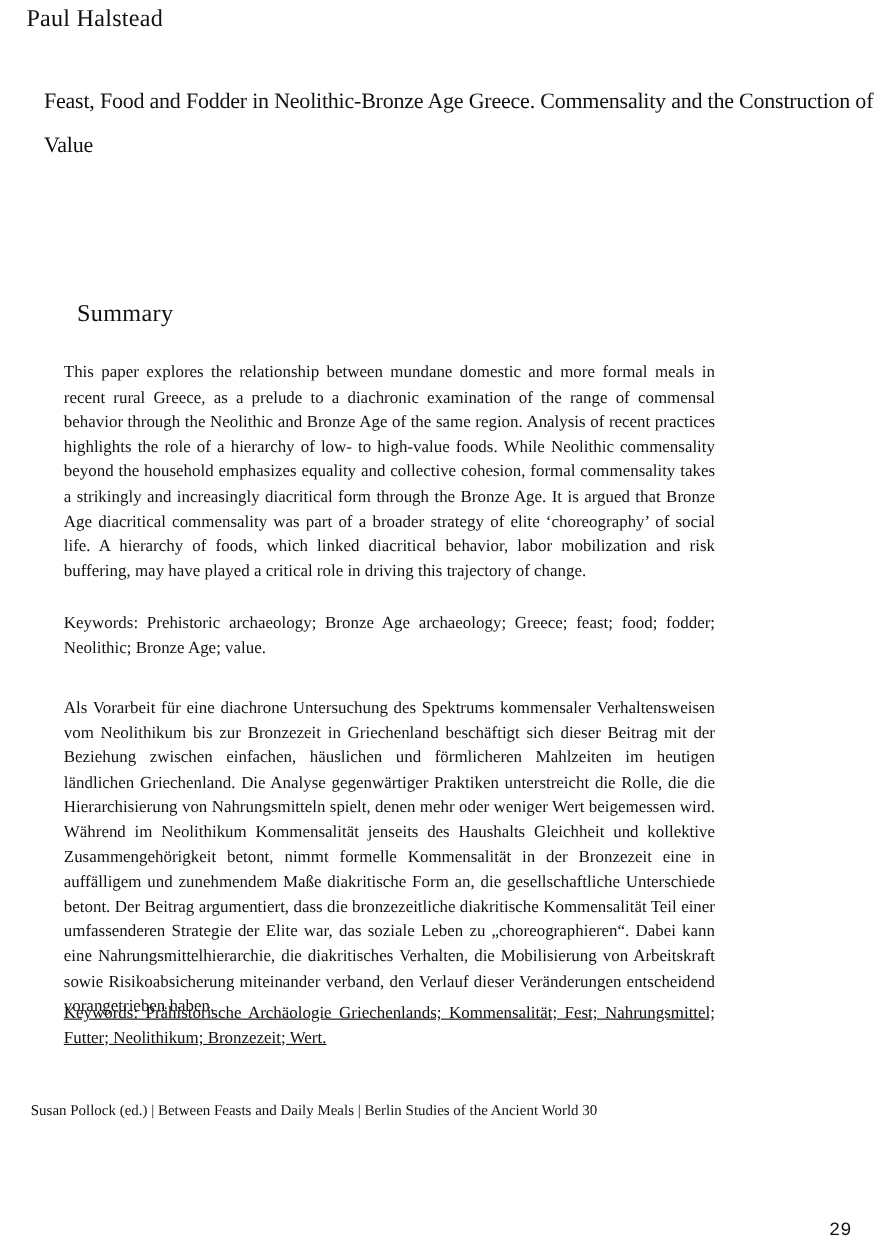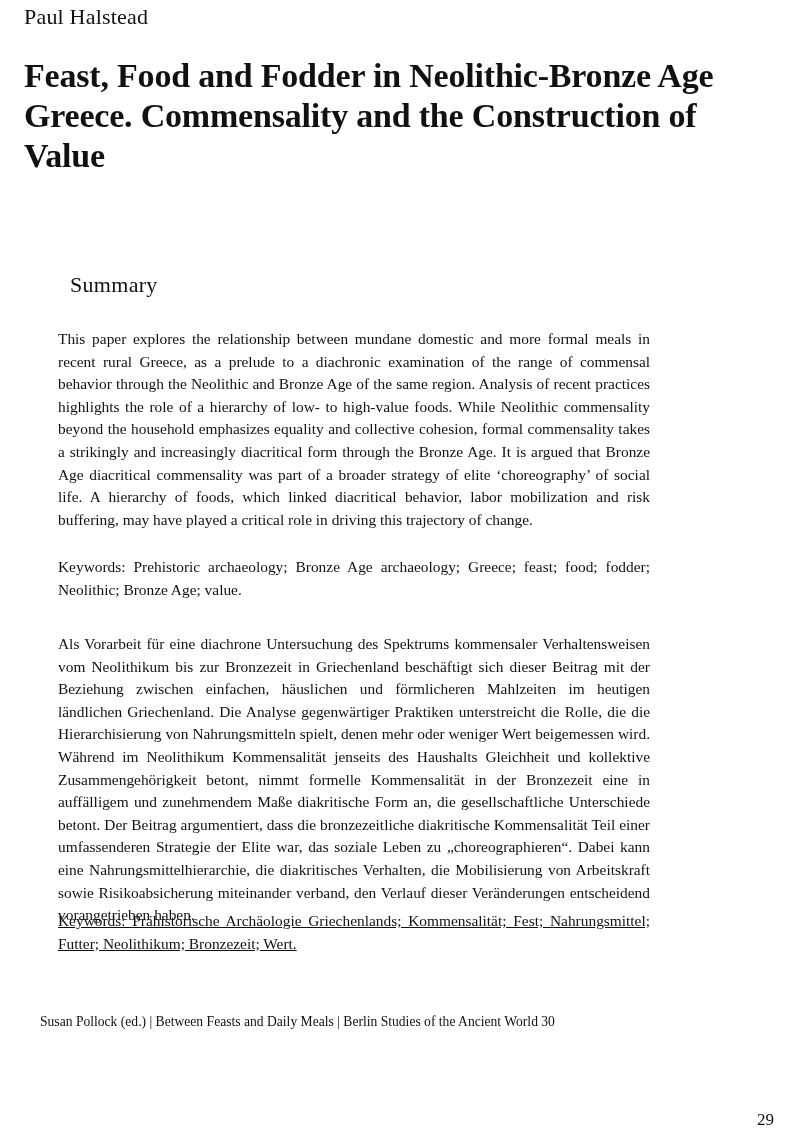--- a/index.html
+++ b/index.html
@@ -1,27 +1,27 @@
 <!DOCTYPE html>
 <html><head>
   <meta charset="utf-8">
   <style>
     html, body { margin: 0; padding: 0; background: #ffffff; }
     body { width: 800px; height: 1143px; position: relative; overflow: hidden;
       font-family: "Liberation Serif", "DejaVu Serif", serif; color: #111; }
     .author { position: absolute; left: 24px; top: 4px; font-size: 22px; letter-spacing: 0.2px; }
-    .title { position: absolute; left: 24px; top: 56px; width: 760px; font-size: 34px; line-height: 40px; margin: 0; font-weight: bold; letter-spacing: -0.2px; }
+    .title { position: absolute; left: 24px; top: 56px; width: 760px; font-size: 20px; line-height: 40px; margin: 16px; font-weight: normal; letter-spacing: -0.2px; }
     .summary-heading { position: absolute; left: 70px; top: 272px; font-size: 22px; margin: 0; font-weight: normal; letter-spacing: 0.3px; }
     .body { position: absolute; left: 58px; width: 592px; font-size: 15.4px; line-height: 22.6px; text-align: justify; margin: 0; hyphens: manual; }
     .abstract-en { top: 328px; }
     .keywords-en { top: 556px; }
     .abstract-de { top: 633px; }
     .keywords-de { top: 910px; text-decoration: underline; }
-    .footer { position: absolute; left: 24px; top: 996px; width: 600px; font-size: 13.6px; line-height: 20px; margin: 16px; }
-    .page-number { position: absolute; right: 26px; top: 1110px; font-size: 17px; }
+    .footer { position: absolute; left: 24px; top: 996px; width: 600px; font-size: 13.6px; line-height: 20px; margin: 4px; }
+    .page-number { position: absolute; right: 26px; top: 1110px; font-size: 17px; font-family: Liberation Mono, monospace; }
   </style>
 </head>
 <body>
 
 <div class="author">Paul Halstead</div>
 <h1 class="title">Feast, Food and Fodder in Neolithic-Bronze Age Greece. Commensality and the Construction of Value</h1>
 <h2 class="summary-heading">Summary</h2>
 <p class="body abstract-en">This paper explores the relationship between mundane domestic and more formal meals in recent rural Greece, as a prelude to a diachronic examination of the range of commen­sal behavior through the Neolithic and Bronze Age of the same region. Analysis of recent practices highlights the role of a hierarchy of low- to high-value foods. While Neolithic commensality beyond the household emphasizes equality and collective cohesion, formal commensality takes a strikingly and increasingly diacritical form through the Bronze Age. It is argued that Bronze Age diacritical commensality was part of a broader strategy of elite ‘choreography’ of social life. A hierarchy of foods, which linked diacritical behavior, labor mobilization and risk buffering, may have played a critical role in driving this trajectory of change.</p>
 <p class="body keywords-en">Keywords: Prehistoric archaeology; Bronze Age archaeology; Greece; feast; food; fodder; Neolithic; Bronze Age; value.</p>
 <p class="body abstract-de">Als Vorarbeit für eine diachrone Untersuchung des Spektrums kommensaler Verhaltenswei­sen vom Neolithikum bis zur Bronzezeit in Griechenland beschäftigt sich dieser Beitrag mit der Beziehung zwischen einfachen, häuslichen und förmlicheren Mahlzeiten im heutigen ländlichen Griechenland. Die Analyse gegenwärtiger Praktiken unterstreicht die Rolle, die die Hierarchisierung von Nahrungsmitteln spielt, denen mehr oder weniger Wert beige­messen wird. Während im Neolithikum Kommensalität jenseits des Haushalts Gleichheit und kollektive Zusammengehörigkeit betont, nimmt formelle Kommensalität in der Bron­zezeit eine in auffälligem und zunehmendem Maße diakritische Form an, die gesellschaft­liche Unterschiede betont. Der Beitrag argumentiert, dass die bronzezeitliche diakritische Kommensalität Teil einer umfassenderen Strategie der Elite war, das soziale Leben zu „c­ho­re­ographieren“. Dabei kann eine Nahrungsmittelhierarchie, die diakritisches Verhalten, die Mobilisierung von Arbeitskraft sowie Risikoabsicherung miteinander verband, den Verlauf dieser Veränderungen entscheidend vorangetrieben haben.</p>

